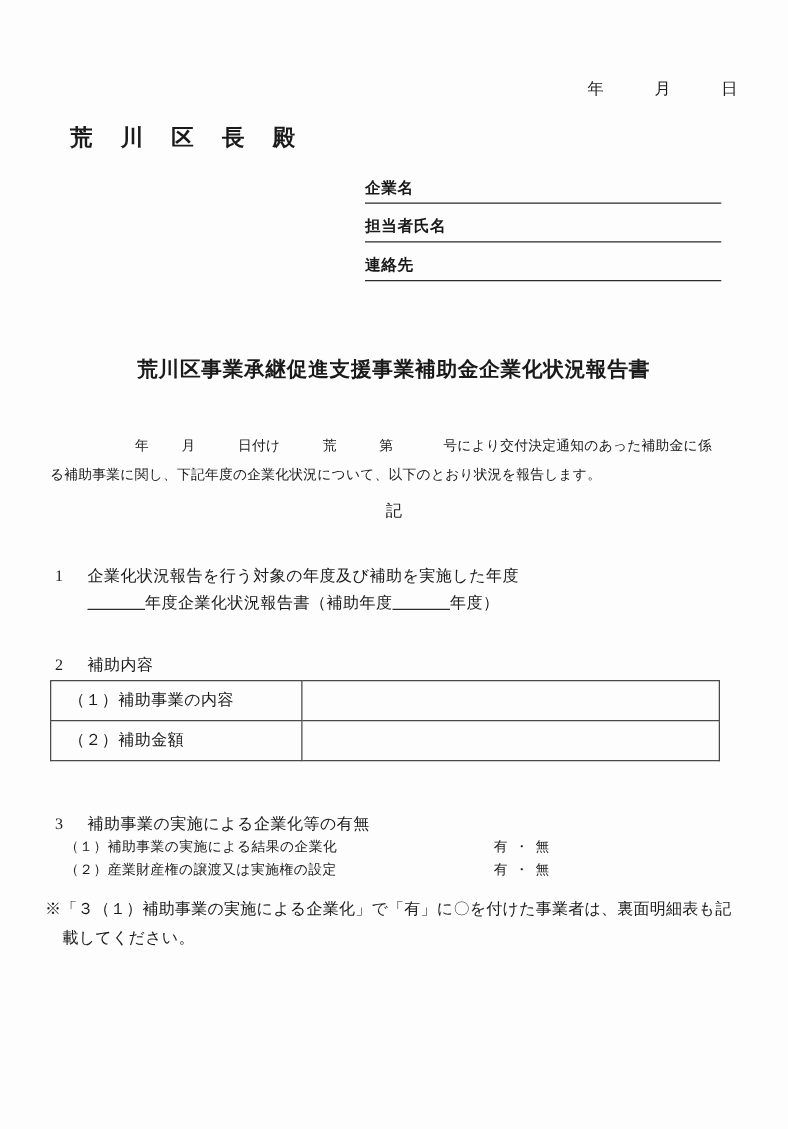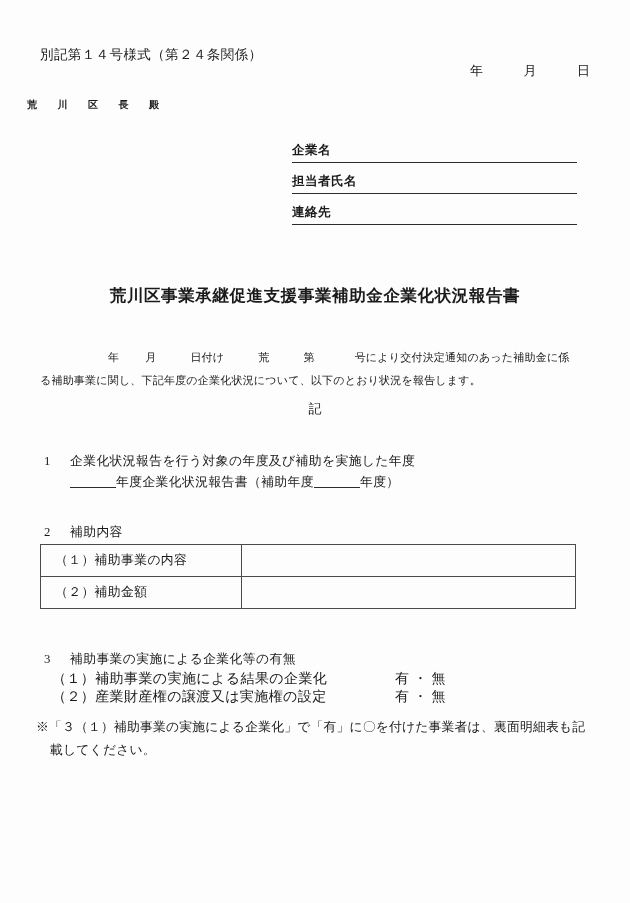--- a/index.html
+++ b/index.html
@@ -35,23 +35,23 @@
     left: 470px;
     top: 62px;
     font-size: 13px;
     white-space: nowrap;
   }
   .date-line span { display: inline-block; }
   .date-line .gap { width: 34px; }
 
   .addressee {
     position: absolute;
-    left: 27px;
+    left: 56px;
     top: 98px;
-    font-size: 10px;
+    font-size: 18px;
     font-weight: bold;
     letter-spacing: 9px;
     white-space: nowrap;
   }
 
   
   .fields {
     position: absolute;
     left: 292px;
     top: 140px;
@@ -156,21 +156,21 @@
     vertical-align: middle;
   }
   .subsidy-table td.label-cell { width: 186px; }
   .subsidy-table td.value-cell { width: 319px; }
 
   
   .sec3 { left: 44px; top: 651px; }
   .choice-row {
     position: absolute;
     left: 52px;
-    font-size: 14px;
+    font-size: 11px;
     letter-spacing: 0.4px;
     white-space: nowrap;
     width: 420px;
   }
   .choice-row.r1 { top: 670px; }
   .choice-row.r2 { top: 688px; }
   .choice-opts {
     position: absolute;
     left: 343px;
     top: 0;
@@ -188,21 +188,20 @@
     line-height: 23px;
     letter-spacing: 0.2px;
   }
   .footnote .cont { display: inline-block; width: 14px; }
 </style>
 </head>
 <body>
 
 <div class="page">
 
-  <div class="form-number">別記第１４号様式（第２４条関係）</div>
 
   <div class="date-line">
     <span>年</span>
     <span class="gap"></span>
     <span>月</span>
     <span class="gap"></span>
     <span>日</span>
   </div>
 
   <div class="addressee">荒 川 区 長 殿</div>

